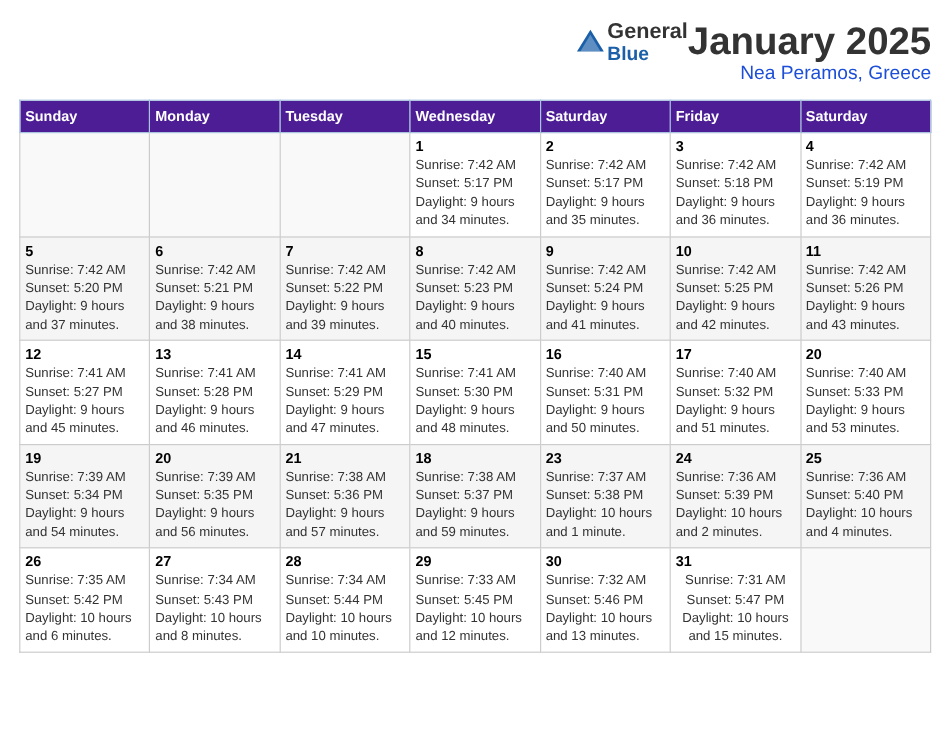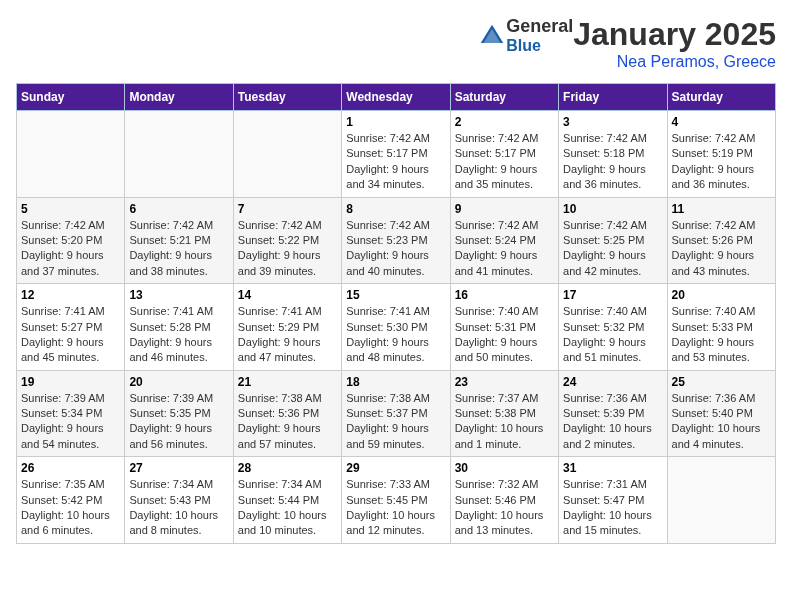--- a/index.html
+++ b/index.html
@@ -342,21 +342,21 @@
         </td>
         <td>
           <span class="day-number">30</span>
           <div class="day-info" style="white-space: pre-line;">Sunrise: 7:32 AM
 Sunset: 5:46 PM
 Daylight: 10 hours
 and 13 minutes.</div>
         </td>
         <td>
           <span class="day-number">31</span>
-          <div class="day-info" style="white-space: pre-line;">Sunrise: 7:31 AM
+          <div class="day-info" style="white-space: pre-line; text-align: center;">Sunrise: 7:31 AM
 Sunset: 5:47 PM
 Daylight: 10 hours
 and 15 minutes.</div>
         </td>
         <td class="empty-cell"></td>
       </tr>
     </tbody>
 </table>
 
 </body></html>

